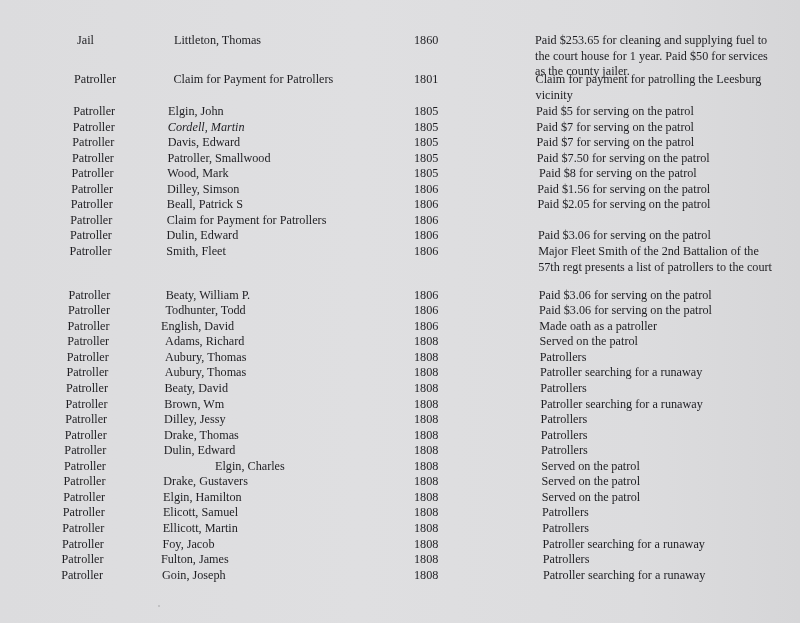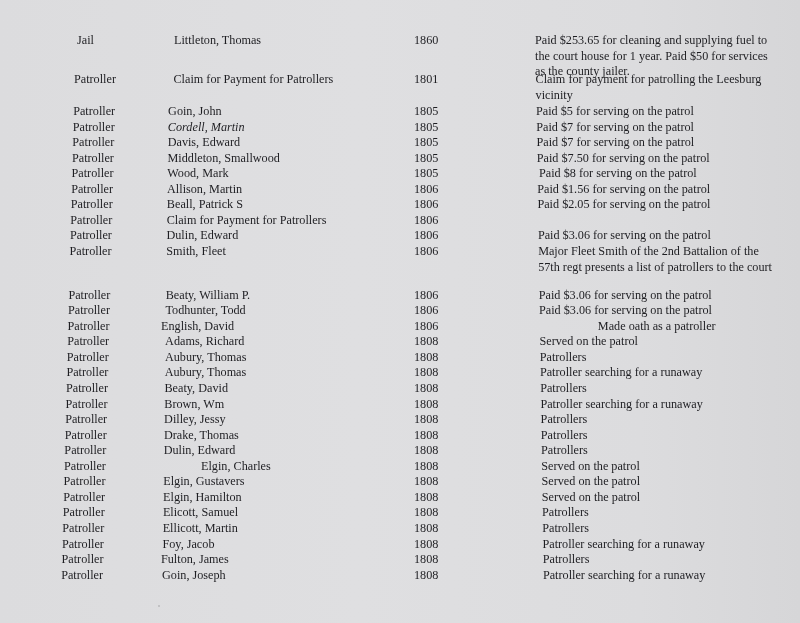--- a/index.html
+++ b/index.html
@@ -51,51 +51,51 @@
         <span class="cell c-desc" style="left: 535px;">Paid $253.65 for cleaning and supplying fuel to the court house for 1 year.  Paid $50 for services as the county jailer.</span>
       </div>
       <div class="row" style="top: 72px; left: 0px; width: 800px;">
         <span class="cell c-type" style="left: 73.9889px;">Patroller</span>
         <span class="cell c-name" style="left: 173.494px;">Claim for Payment for Patrollers</span>
         <span class="cell c-year" style="left: 414px;">1801</span>
         <span class="cell c-desc" style="left: 535.578px;">Claim for payment for  patrolling the Leesburg vicinity</span>
       </div>
       <div class="row" style="top: 104px; left: 0px; width: 800px;">
         <span class="cell c-type" style="left: 73.1593px;">Patroller</span>
-        <span class="cell c-name" style="left: 168.08px;">Goin, John</span>
+        <span class="cell c-name" style="left: 168.08px;">Elgin, John</span>
         <span class="cell c-year" style="left: 414px;">1805</span>
         <span class="cell c-desc" style="left: 536.052px;">Paid $5 for serving on the patrol</span>
       </div>
       <div class="row" style="top: 120px; left: 0px; width: 800px;">
         <span class="cell c-type" style="left: 72.7444px;">Patroller</span>
         <span class="cell c-name" style="left: 167.872px; font-style: italic;">Cordell, Martin</span>
         <span class="cell c-year" style="left: 414px;">1805</span>
         <span class="cell c-desc" style="left: 536.289px;">Paid $7 for serving on the patrol</span>
       </div>
       <div class="row" style="top: 135px; left: 0px; width: 800px;">
         <span class="cell c-type" style="left: 72.3556px;">Patroller</span>
         <span class="cell c-name" style="left: 167.678px;">Davis, Edward</span>
         <span class="cell c-year" style="left: 414px;">1805</span>
         <span class="cell c-desc" style="left: 536.511px;">Paid $7 for serving on the patrol</span>
       </div>
       <div class="row" style="top: 151px; left: 0px; width: 800px;">
         <span class="cell c-type" style="left: 71.9407px;">Patroller</span>
-        <span class="cell c-name" style="left: 167.47px;">Middleton, Smallwood</span>
+        <span class="cell c-name" style="left: 167.47px;">Patroller, Smallwood</span>
         <span class="cell c-year" style="left: 414px;">1805</span>
         <span class="cell c-desc" style="left: 536.748px;">Paid $7.50 for serving on the patrol</span>
       </div>
       <div class="row" style="top: 166px; left: 0px; width: 800px;">
         <span class="cell c-type" style="left: 71.5519px;">Patroller</span>
         <span class="cell c-name" style="left: 167.276px;">Wood, Mark</span>
         <span class="cell c-year" style="left: 414px;">1805</span>
         <span class="cell c-desc" style="left: 539px;">Paid $8 for serving on the patrol</span>
       </div>
       <div class="row" style="top: 182px; left: 0px; width: 800px;">
         <span class="cell c-type" style="left: 71.137px;">Patroller</span>
-        <span class="cell c-name" style="left: 167.069px;">Allison, Martin</span>
+        <span class="cell c-name" style="left: 167.069px;">Dilley, Simson</span>
         <span class="cell c-year" style="left: 414px;">1806</span>
         <span class="cell c-desc" style="left: 537.207px;">Paid $1.56 for serving on the patrol</span>
       </div>
       <div class="row" style="top: 197px; left: 0px; width: 800px;">
         <span class="cell c-type" style="left: 70.7481px;">Patroller</span>
         <span class="cell c-name" style="left: 166.874px;">Beall, Patrick S</span>
         <span class="cell c-year" style="left: 414px;">1806</span>
         <span class="cell c-desc" style="left: 537.43px;">Paid $2.05 for serving on the patrol</span>
       </div>
       <div class="row" style="top: 213px; left: 0px; width: 800px;">
@@ -125,21 +125,21 @@
       <div class="row" style="top: 303px; left: 0px; width: 800px;">
         <span class="cell c-type" style="left: 68px;">Patroller</span>
         <span class="cell c-name" style="left: 165.5px;">Todhunter, Todd</span>
         <span class="cell c-year" style="left: 414px;">1806</span>
         <span class="cell c-desc" style="left: 539px;">Paid $3.06 for serving on the patrol</span>
       </div>
       <div class="row" style="top: 319px; left: 0px; width: 800px;">
         <span class="cell c-type" style="left: 67.5852px;">Patroller</span>
         <span class="cell c-name" style="left: 161px;">English, David</span>
         <span class="cell c-year" style="left: 414px;">1806</span>
-        <span class="cell c-desc" style="left: 539.237px; text-align: center;">Made oath as a patroller</span>
+        <span class="cell c-desc" style="left: 539.237px;">Made oath as a patroller</span>
       </div>
       <div class="row" style="top: 334px; left: 0px; width: 800px;">
         <span class="cell c-type" style="left: 67.1963px;">Patroller</span>
         <span class="cell c-name" style="left: 165.098px;">Adams, Richard</span>
         <span class="cell c-year" style="left: 414px;">1808</span>
         <span class="cell c-desc" style="left: 539.459px;">Served on the patrol</span>
       </div>
       <div class="row" style="top: 350px; left: 0px; width: 800px;">
         <span class="cell c-type" style="left: 66.7815px;">Patroller</span>
         <span class="cell c-name" style="left: 164.891px;">Aubury, Thomas</span>
@@ -177,27 +177,27 @@
         <span class="cell c-desc" style="left: 540.852px;">Patrollers</span>
       </div>
       <div class="row" style="top: 443px; left: 0px; width: 800px;">
         <span class="cell c-type" style="left: 64.3704px;">Patroller</span>
         <span class="cell c-name" style="left: 163.685px;">Dulin, Edward</span>
         <span class="cell c-year" style="left: 414px;">1808</span>
         <span class="cell c-desc" style="left: 541.074px;">Patrollers</span>
       </div>
       <div class="row" style="top: 459px; left: 0px; width: 800px;">
         <span class="cell c-type" style="left: 63.9556px;">Patroller</span>
-        <span class="cell c-name" style="left: 157px; padding-left: 44px;">Elgin, Charles</span>
+        <span class="cell c-name" style="left: 171px; padding-left: 44px;">Elgin, Charles</span>
         <span class="cell c-year" style="left: 414px;">1808</span>
         <span class="cell c-desc" style="left: 541.311px;">Served on the patrol</span>
       </div>
       <div class="row" style="top: 474px; left: 0px; width: 800px;">
         <span class="cell c-type" style="left: 63.5667px;">Patroller</span>
-        <span class="cell c-name" style="left: 163.283px;">Elgin, Gustavers</span>
+        <span class="cell c-name" style="left: 163.283px;">Drake, Gustavers</span>
         <span class="cell c-year" style="left: 414px;">1808</span>
         <span class="cell c-desc" style="left: 541.533px;">Served on the patrol</span>
       </div>
       <div class="row" style="top: 490px; left: 0px; width: 800px;">
         <span class="cell c-type" style="left: 63.1519px;">Patroller</span>
         <span class="cell c-name" style="left: 163.076px;">Elgin, Hamilton</span>
         <span class="cell c-year" style="left: 414px;">1808</span>
         <span class="cell c-desc" style="left: 541.77px;">Served on the patrol</span>
       </div>
       <div class="row" style="top: 505px; left: 0px; width: 800px;">

